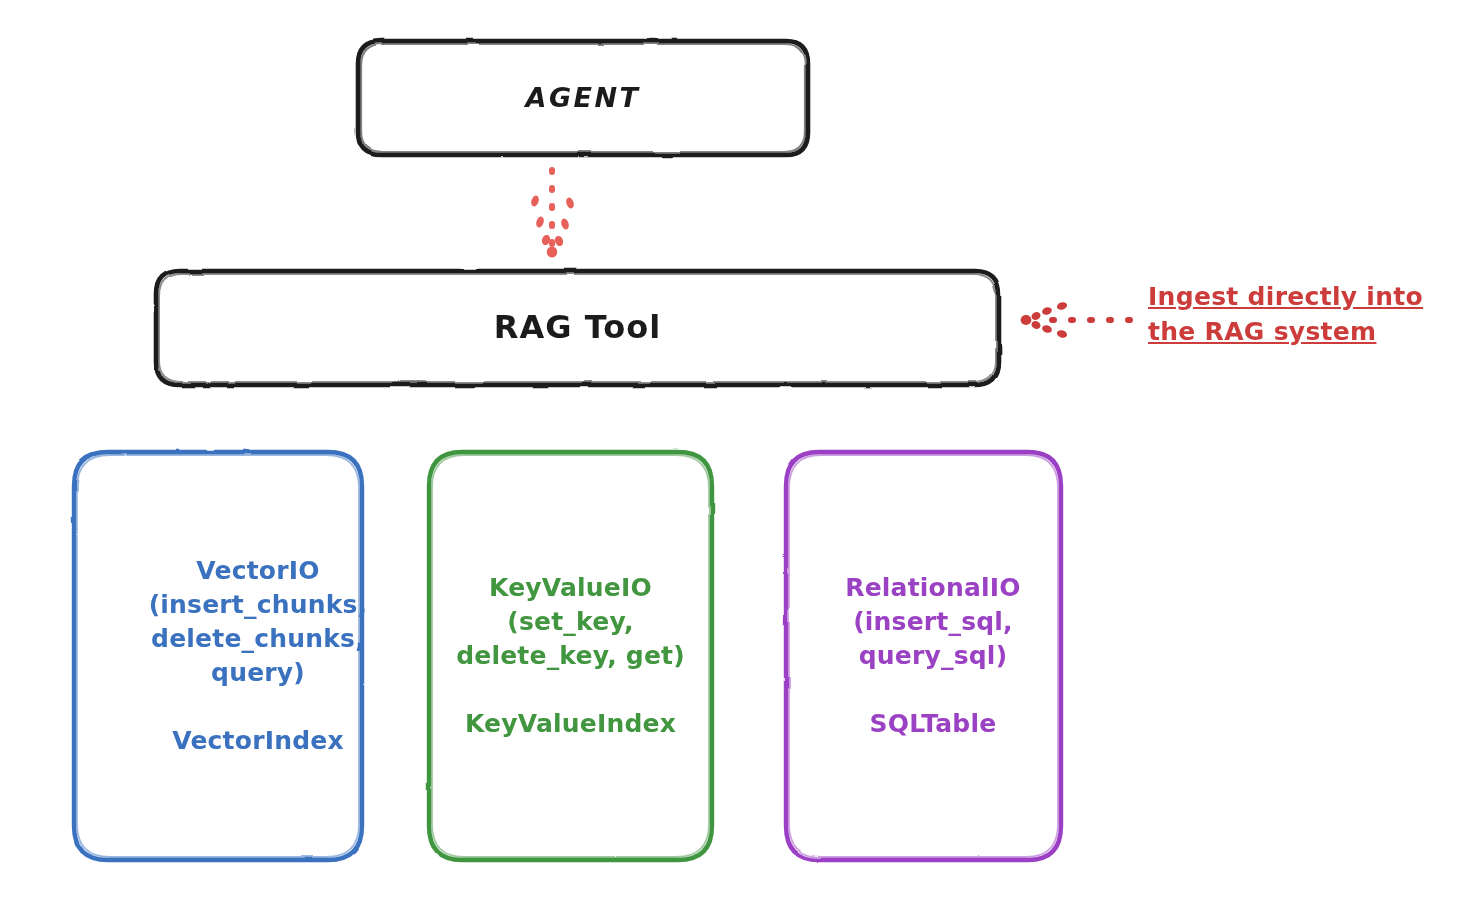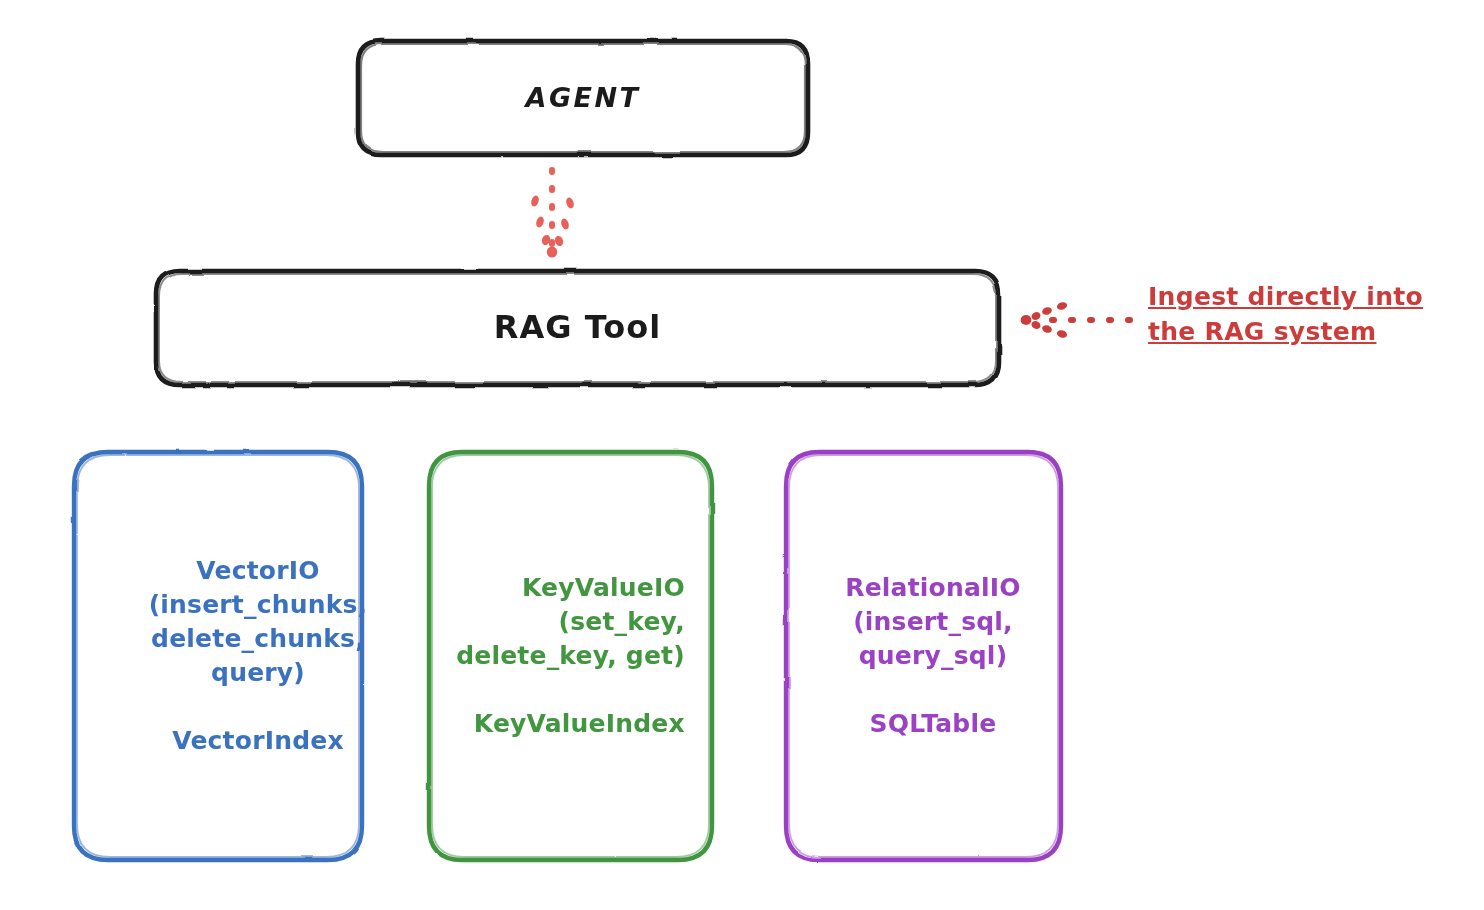--- a/index.html
+++ b/index.html
@@ -72,21 +72,21 @@
     font-weight: 600;
     font-size: 25px;
     line-height: 1.36;
     letter-spacing: 0.2px;
   }
   #vectorio-node  { left: 72px;  width: 292px; margin-left: 40px; }
   #keyvalueio-node{ left: 428px; width: 285px; }
   #relationalio-node { left: 785px; width: 277px; padding-left: 19px; }
 
   #vectorio-node .node-label    { color: #3a72c0; }
-  #keyvalueio-node .node-label  { color: #41963f; text-align: right; }
+  #keyvalueio-node .node-label  { color: #41963f; }
   #relationalio-node .node-label{ color: #9b41c4; }
 
   
   #annotation-text {
     position: absolute;
     left: 1148px;
     top: 279px;
     width: 330px;
     text-align: left;
     font-family: "DejaVu Sans", sans-serif;

